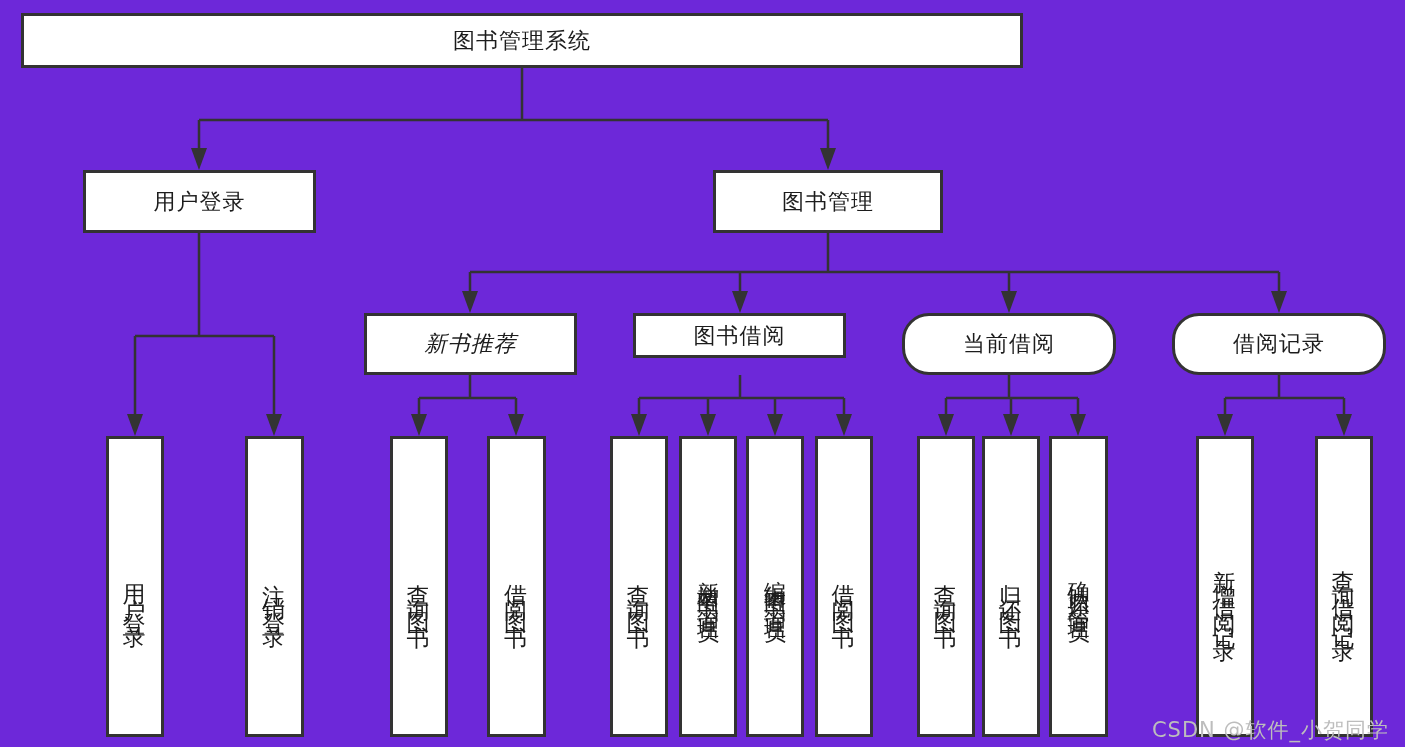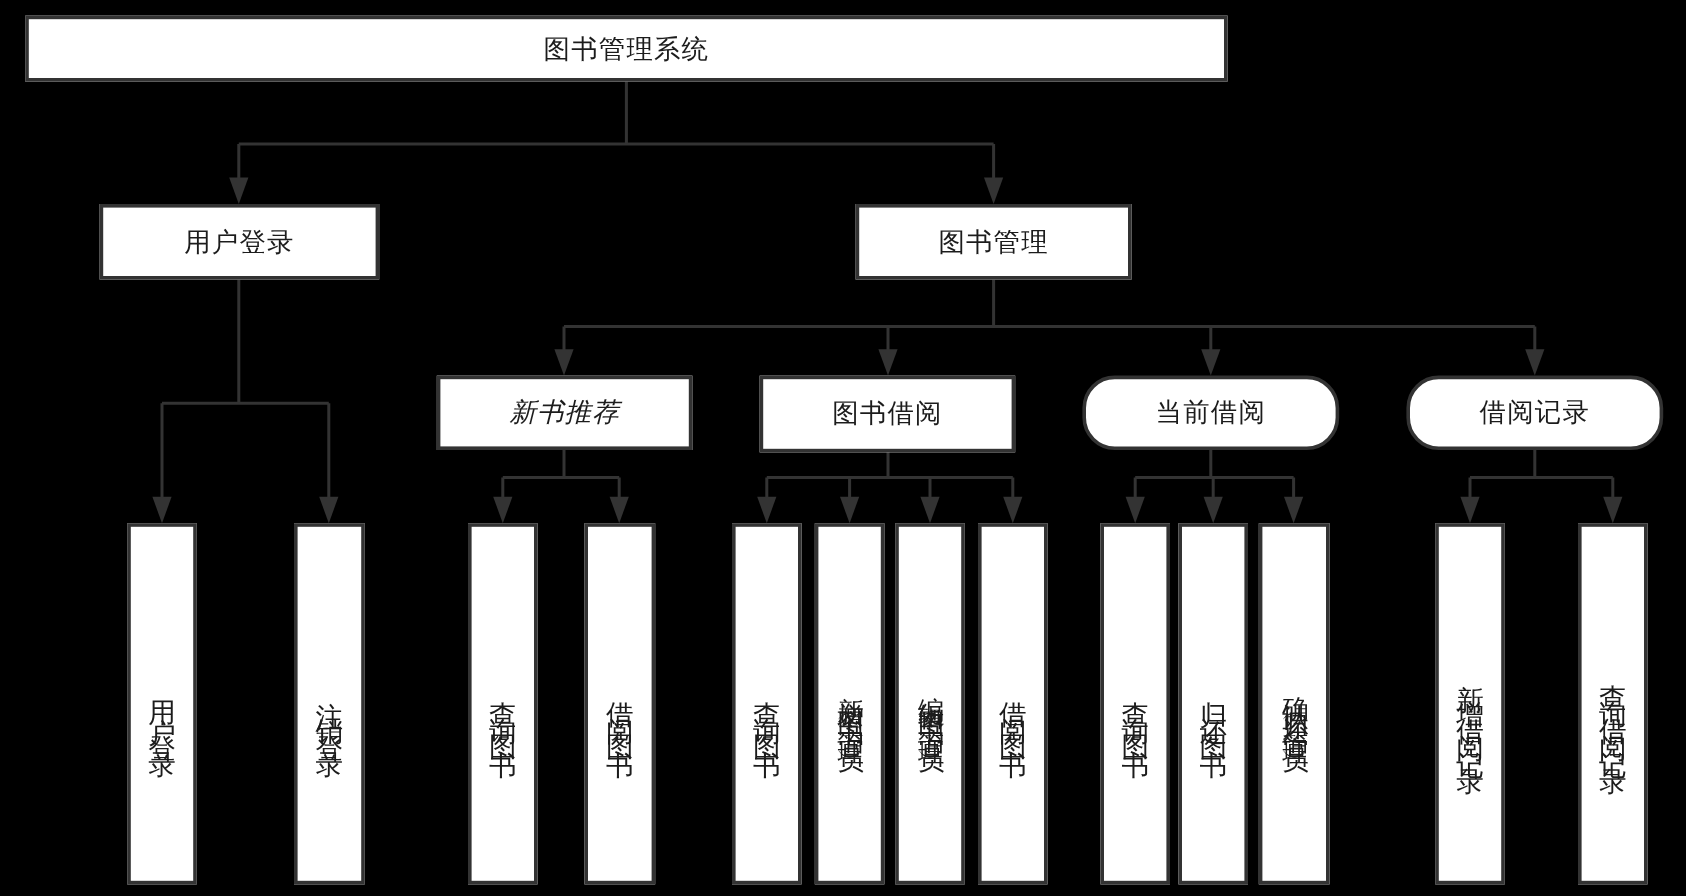--- a/index.html
+++ b/index.html
@@ -1,19 +1,19 @@
 <!DOCTYPE html>
 <html><head>
 <meta charset="utf-8">
 <style>
   html,body{margin:0;padding:0;background:#ffffff;}
   #canvas{
     position:relative;
     width:1405px;height:747px;
-    background:#000000;
+    background:#6d28d9;
     font-family:"DejaVu Sans","Liberation Sans",sans-serif;
     overflow:hidden;
   }
   #connectors{position:absolute;left:0;top:0;width:1405px;height:747px;}
   .hbox{
     position:absolute;
     box-sizing:border-box;
     border:3px solid #333333;
     background:#ffffff;
     display:flex;align-items:center;justify-content:center;
@@ -102,21 +102,21 @@
   <div class="hbox" style="left:83px;top:170px;width:233px;height:63px;">
     <span>用户登录</span>
   </div>
   <div class="hbox" style="left:713px;top:170px;width:230px;height:63px;">
     <span>图书管理</span>
   </div>
 
   <div class="hbox" style="left:364px;top:313px;width:213px;height:62px;font-style:italic;">
     <span>新书推荐</span>
   </div>
-  <div class="hbox" style="left:633px;top:313px;width:213px;height:64px;">
+  <div class="hbox" style="left:633px;top:313px;width:213px;height:45px;">
     <span>图书借阅</span>
   </div>
   <div class="hbox" style="left:902px;top:313px;width:214px;height:62px;border-radius:27px;">
     <span>当前借阅</span>
   </div>
   <div class="hbox" style="left:1172px;top:313px;width:214px;height:62px;border-radius:27px;">
     <span>借阅记录</span>
   </div>
 
   <div class="vbox" style="left:106px;">
@@ -156,14 +156,15 @@
     <span class="vlabel tight">确认归还（管理员）</span>
   </div>
 
   <div class="vbox" style="left:1196px;">
     <span class="vlabel">新增借阅记录</span>
   </div>
   <div class="vbox" style="left:1315px;">
     <span class="vlabel">查询借阅记录</span>
   </div>
 
+  <div id="watermark">CSDN @软件_小贺同学</div>
 
 </div>
 
 </body></html>

